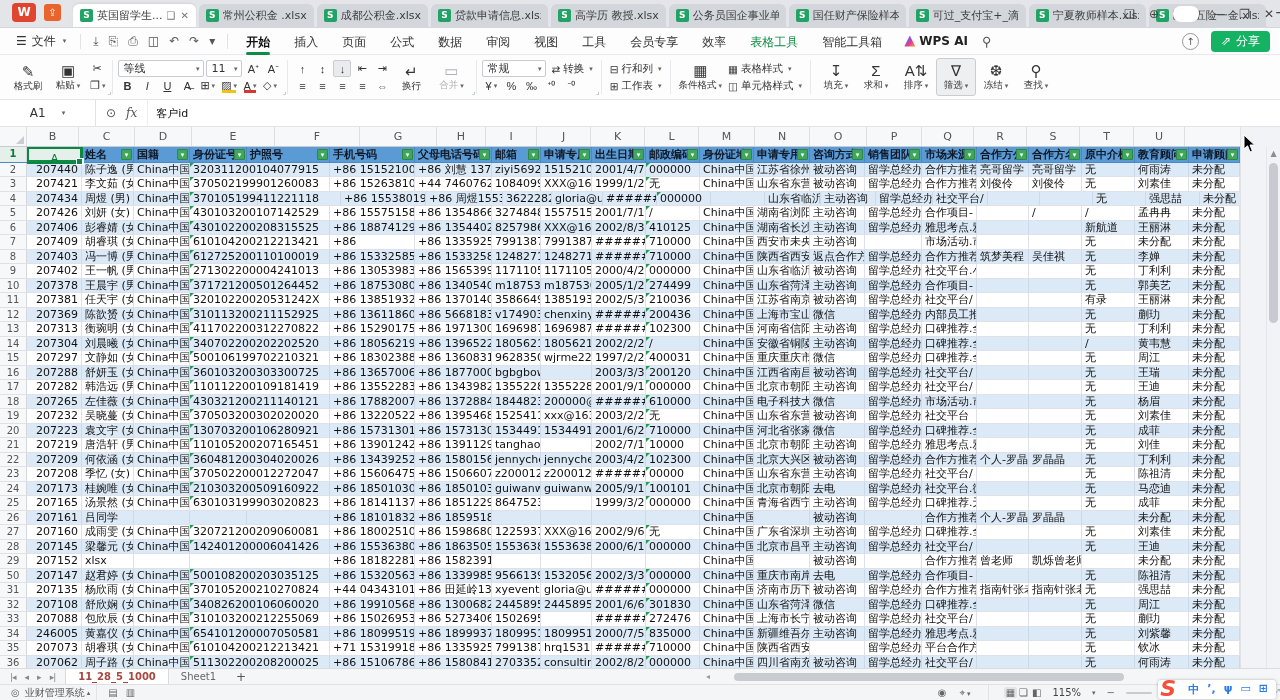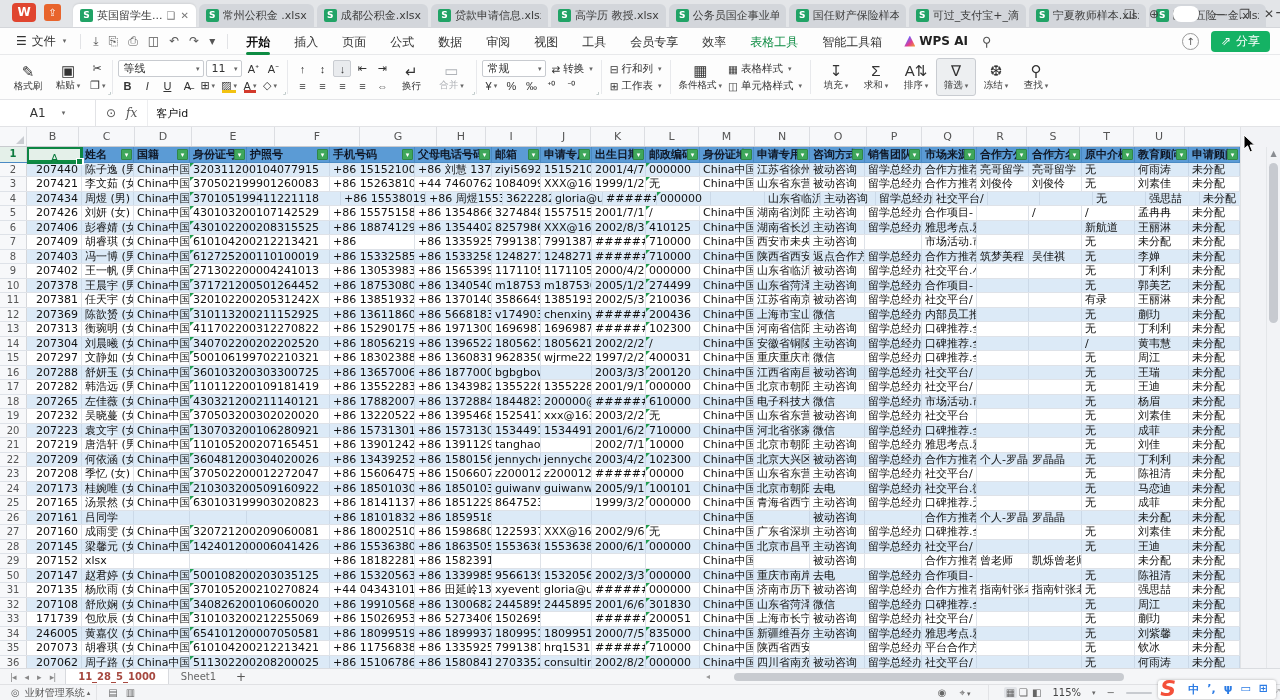--- a/index.html
+++ b/index.html
@@ -1247,31 +1247,31 @@
           <div class="cell" style="width:57px">留学总经办</div>
           <div class="cell" style="width:55px">口碑推荐.全</div>
           <div class="cell" style="width:52px"></div>
           <div class="cell" style="width:53px"></div>
           <div class="cell" style="width:53px">无</div>
           <div class="cell" style="width:54px">周江</div>
           <div class="cell" style="width:51px">未分配</div>
         </div>
         <div class="grow">
           <div class="rn">33</div>
-          <div class="cell ar" style="width:55px">171739</div>
+          <div class="cell ar" style="width:55px">207088</div>
           <div class="cell" style="width:52px">包欣辰 (女</div>
           <div class="cell" style="width:56px">China中国</div>
           <div class="cell cd tri" style="width:57px">310103200212255069</div>
           <div class="cell" style="width:83px"></div>
           <div class="cell" style="width:85px">+86 15026953</div>
           <div class="cell" style="width:77px">+86 52734062</div>
           <div class="cell" style="width:49px">150269534</div>
           <div class="cell" style="width:51px"></div>
           <div class="cell ar" style="width:54px">########</div>
-          <div class="cell tri" style="width:54px">200051</div>
+          <div class="cell tri" style="width:54px">272476</div>
           <div class="cell" style="width:54px">China中国</div>
           <div class="cell" style="width:56px">上海市长宁</div>
           <div class="cell" style="width:55px">被动咨询</div>
           <div class="cell" style="width:57px">留学总经办</div>
           <div class="cell" style="width:55px">社交平台/</div>
           <div class="cell" style="width:52px"></div>
           <div class="cell" style="width:53px"></div>
           <div class="cell" style="width:53px">无</div>
           <div class="cell" style="width:54px">蒯玏</div>
           <div class="cell" style="width:51px">未分配</div>
@@ -1300,21 +1300,21 @@
           <div class="cell" style="width:54px">刘紫馨</div>
           <div class="cell" style="width:51px">未分配</div>
         </div>
         <div class="grow">
           <div class="rn">35</div>
           <div class="cell ar" style="width:55px">207073</div>
           <div class="cell" style="width:52px">胡睿琪 (女</div>
           <div class="cell" style="width:56px">China中国</div>
           <div class="cell cd tri" style="width:57px">610104200212213421</div>
           <div class="cell" style="width:83px"></div>
-          <div class="cell" style="width:85px">+86 11756838</div>
+          <div class="cell" style="width:85px">+71 15319918</div>
           <div class="cell" style="width:77px">+86 1335925706</div>
           <div class="cell" style="width:49px">799138782</div>
           <div class="cell" style="width:51px">hrq153199</div>
           <div class="cell ar" style="width:54px">########</div>
           <div class="cell tri" style="width:54px">710000</div>
           <div class="cell" style="width:54px">China中国</div>
           <div class="cell" style="width:56px">陕西省西安</div>
           <div class="cell" style="width:55px"></div>
           <div class="cell" style="width:57px">留学总经办</div>
           <div class="cell" style="width:55px">平台合作方</div>

